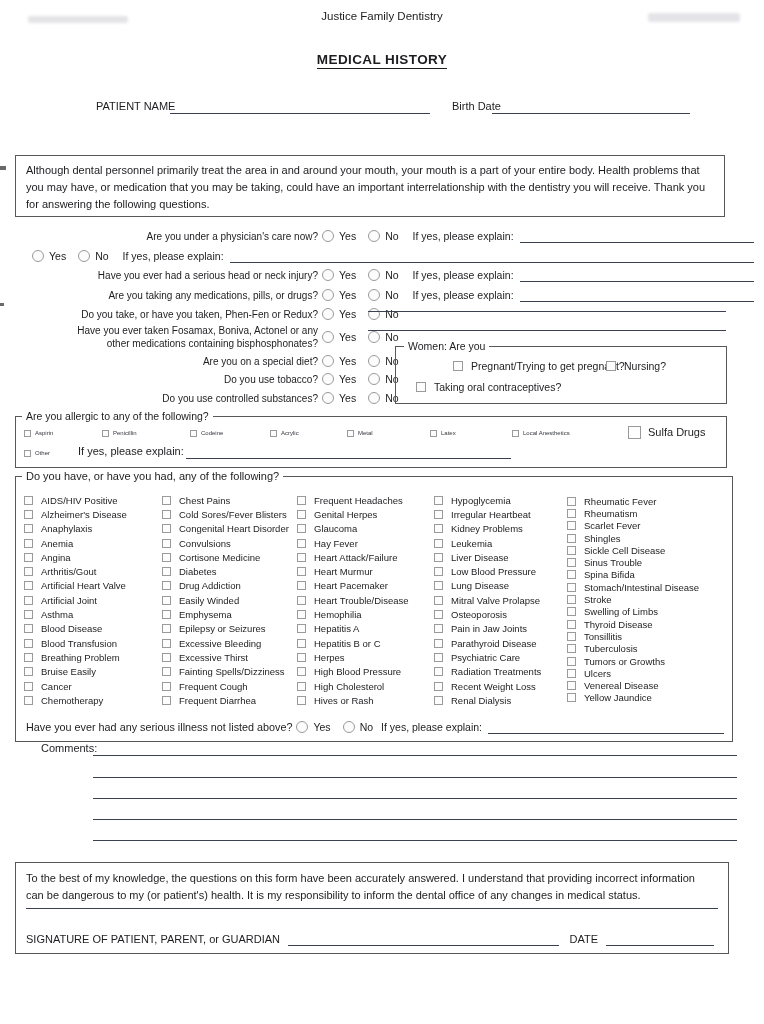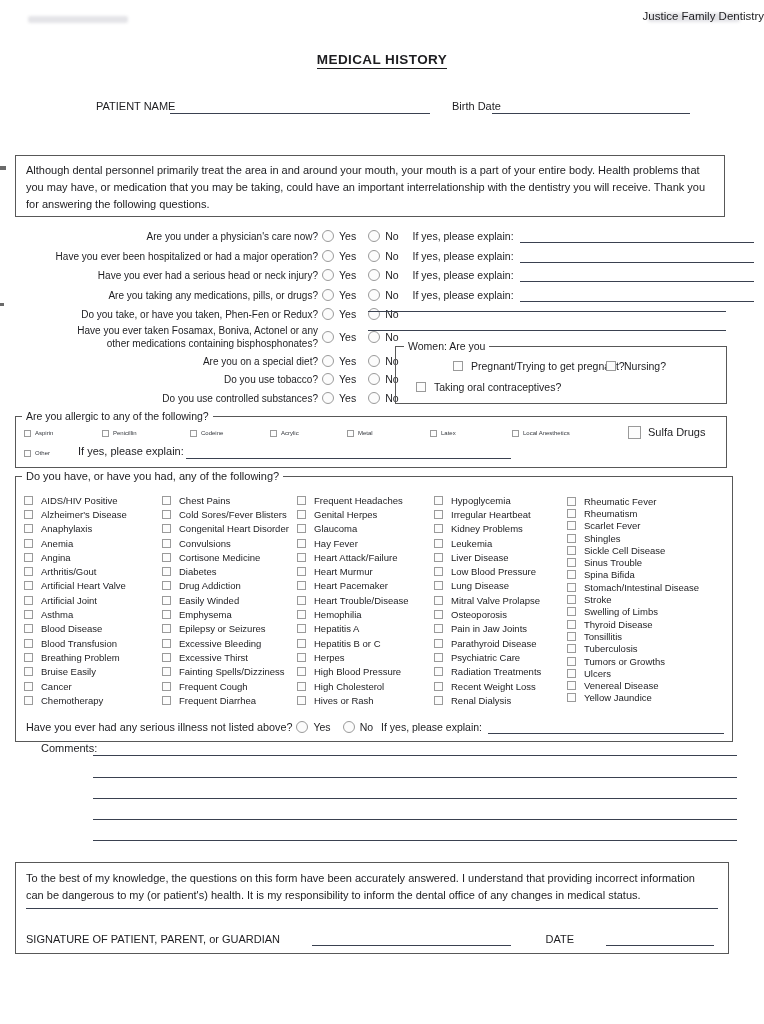--- a/index.html
+++ b/index.html
@@ -3,21 +3,21 @@
 <meta charset="utf-8">
 <style>
   html,body { margin:0; padding:0; background:#ffffff; }
   .page {
     position:relative; width:764px; height:1024px; background:#ffffff;
     font-family:"Liberation Sans","DejaVu Sans",sans-serif; color:#1d1d20;
     overflow:hidden;
   }
   .abs { position:absolute; }
   .center { left:0; right:0; text-align:center; }
-  .clinic { top:10px; font-size:11.5px;text-align:right; }
+  .clinic { top:10px; font-size:11.5px; }
   .title { top:52px; font-size:13.5px; font-weight:bold; }
   .title span { border-bottom:1.5px solid #1d1d20; padding-bottom:1px; letter-spacing:.4px; }
   .lbl { font-size:11px;margin-left:16px; }
   .line { border-bottom:1.2px solid #3a4150; height:13px; }
   .box { position:absolute; border:1px solid #585858;margin-top:8px; }
   .intro { left:15px; top:147px; width:710px; height:62px; font-size:11px; line-height:1.55; padding:6px 10px; box-sizing:border-box; }
   .legend { position:absolute; top:-7px; background:#ffffff; padding:0 4px; font-size:10.5px; white-space:nowrap; }
   
   .q-row { position:absolute; left:0; width:726px; height:20px; display:flex; align-items:center;padding-left:28px; }
   .q-label { width:290px; text-align:right; font-size:10px; line-height:1.3; }
@@ -47,21 +47,21 @@
   .col.tight .cond-item { height:12.3px; }
   .cond-lab { font-size:9.5px; margin-left:8px; white-space:nowrap; }
   .serious { position:absolute; left:10px; right:8px; top:241px; height:18px; display:flex; align-items:center; }
   .serious .q-text { font-size:10.8px; }
   
   .c-line { position:absolute; left:93px; width:644px; }
   
   .ack { left:15px; top:854px; width:712px; height:90px; }
   .ack-text { position:absolute; left:10px; right:14px; top:7px; font-size:11px; line-height:1.5; }
   .ack-line { position:absolute; left:10px; right:10px; top:32px; }
-  .sig-row { position:absolute; left:10px; right:14px; top:68px; height:16px; display:flex; align-items:center;gap:24px; }
+  .sig-row { position:absolute; left:10px; right:14px; top:68px; height:16px; display:flex; align-items:center; }
   .sig-lab { font-size:11px; white-space:nowrap; }
   .sig-line { flex:1; margin-left:8px; }
   .date-lab { font-size:11px; margin-left:10px; }
   .date-line { width:108px; margin-left:8px; }
   .smudge { position:absolute; background:#e4e4e8; filter:blur(1.5px); border-radius:2px; }
   .speck { position:absolute; background:#6a6a6a; }
 </style>
 </head>
 <body>
 
@@ -88,21 +88,20 @@
     <div class="q-label">Are you under a physician's care now?</div>
     <span class="radio r1"></span>
       <span class="yn-lab">Yes</span>
     <span class="radio r2"></span>
       <span class="yn-lab">No</span>
     <span class="explain">If yes, please explain:</span>
     <div class="q-line line"></div>
   </div>
 
   <div class="q-row" style="top:246px;">
-    <div class="q-label">Have you ever been hospitalized or had a major operation?</div>
     <span class="radio r1"></span>
       <span class="yn-lab">Yes</span>
     <span class="radio r2"></span>
       <span class="yn-lab">No</span>
     <span class="explain">If yes, please explain:</span>
     <div class="q-line line"></div>
   </div>
 
   <div class="q-row" style="top:265px;">
     <div class="q-label">Have you ever had a serious head or neck injury?</div>

